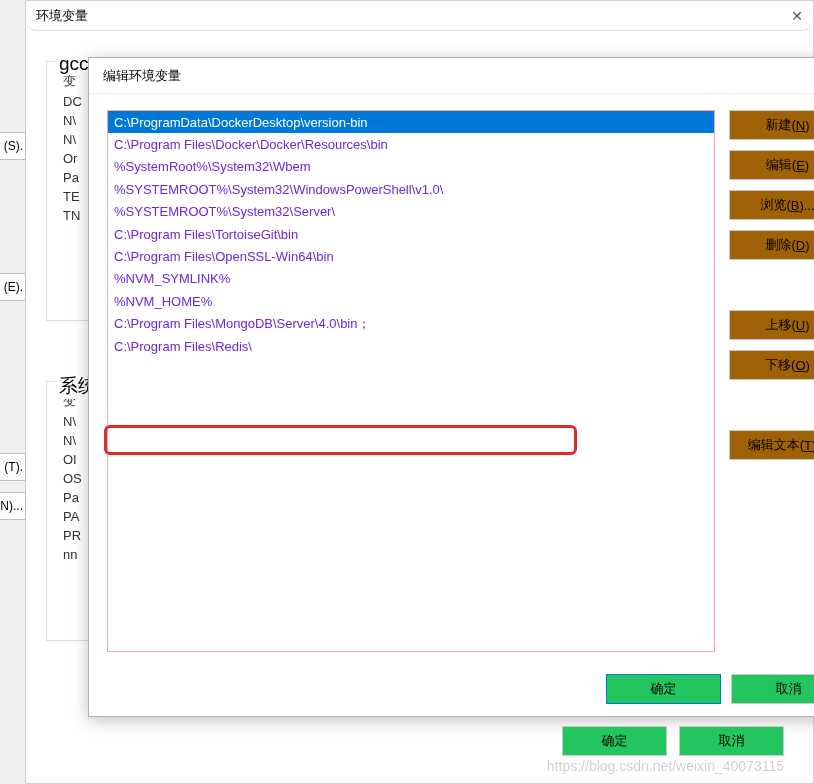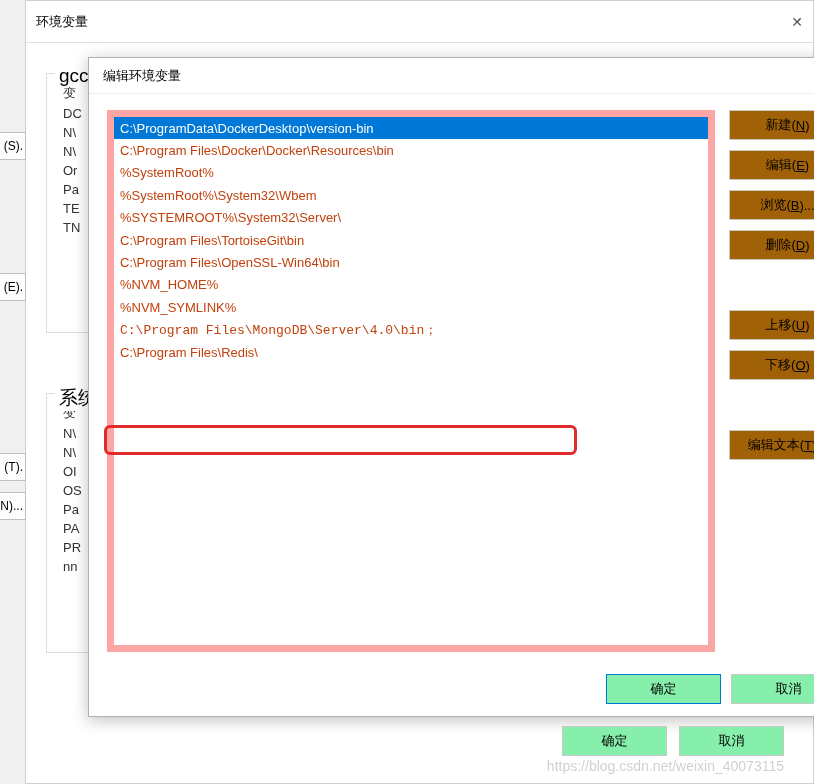--- a/index.html
+++ b/index.html
@@ -14,26 +14,27 @@
     }
     
     
     .bg-window {
       position: absolute;
       top: 0; left: 25px; right: 0; bottom: 0;
       background: #fff;
       border: 1px solid #d0d0d0;
     }
     .bg-titlebar {
-      height: 42px;
+      height: 30px;
       border-bottom: 1px solid #e0e0e0;
       display: flex;
       align-items: center;
       padding: 0 10px;
       justify-content: space-between;
+      border-radius: 11px;
     }
     .bg-close { font-size: 14px; color: #555; }
     .bg-content { padding: 20px; }
     
     
     .side-btn {
       position: absolute;
       width: 30px; height: 28px;
       background: #fdfdfd;
       border: 1px solid #c0c0c0;
@@ -81,40 +82,39 @@
     .dialog-title { font-size: 13px; }
     .dialog-close { font-size: 15px; cursor: pointer; }
     .dialog-body {
       flex: 1;
       display: flex;
       gap: 14px;
       padding: 16px 18px 10px 18px;
     }
     .path-list {
       flex: 1;
-      border: 7px solid #fca5a5;
+      border: 1px solid #fca5a5;
       background: #fff;
       overflow: hidden;
     }
     .path-item {
       padding: 3px 6px;
       font-size: 13px;
-      color: #c2410c;
+      color: #6d28d9;
       white-space: nowrap;
       overflow: hidden;
       height: 22.4px;
       display: flex; align-items: center;
     }
     .path-item.selected {
       background: #0078d7;
       color: #fff;
     }
     .path-item.highlighted {
       position: relative;
-      font-family: Liberation Mono, monospace;
     }
     .highlight-overlay {
       position: absolute;
       left: 104px; top: 425px;
       width: 473px; height: 30px;
       border: 3px solid #e12a2a;
       border-radius: 6px;
       pointer-events: none;
       z-index: 100;
     }
@@ -134,21 +134,21 @@
     }
     .win-button .underline { text-decoration: underline; }
     
     .dialog-footer {
       height: 54px;
       display: flex; align-items: center; justify-content: flex-end;
       gap: 10px; padding: 0 18px;
     }
     .footer-btn {
       width: 115px; height: 30px;
-      background: #86efac;
+      background: #22c55e;
       border: 1px solid #c8c8c8;
       font-size: 13px;
       cursor: pointer;
     }
     .footer-btn.primary { border-color: #0078d7; }
     .resize-grip {
       position: absolute; right: 3px; bottom: 3px;
       width: 12px; height: 12px;
       background: linear-gradient(135deg, transparent 50%, #c0c0c0 50%, #c0c0c0 60%, transparent 60%, transparent 70%, #c0c0c0 70%, #c0c0c0 80%, transparent 80%);
     }
@@ -238,27 +238,27 @@
 
 <div class="dialog">
   <div class="dialog-titlebar">
     <span class="dialog-title">编辑环境变量</span>
     <span class="dialog-close">✕</span>
   </div>
   <div class="dialog-body">
     <div class="path-list" id="path-list">
         <div class="path-item selected">C:\ProgramData\DockerDesktop\version-bin</div>
         <div class="path-item">C:\Program Files\Docker\Docker\Resources\bin</div>
-        <div class="path-item">%SystemRoot%</div>
         <div class="path-item">%SystemRoot%\System32\Wbem</div>
+        <div class="path-item">%SYSTEMROOT%\System32\WindowsPowerShell\v1.0\</div>
         <div class="path-item">%SYSTEMROOT%\System32\Server\</div>
         <div class="path-item">C:\Program Files\TortoiseGit\bin</div>
         <div class="path-item">C:\Program Files\OpenSSL-Win64\bin</div>
+        <div class="path-item">%NVM_SYMLINK%</div>
         <div class="path-item">%NVM_HOME%</div>
-        <div class="path-item">%NVM_SYMLINK%</div>
         <div class="path-item highlighted">C:\Program Files\MongoDB\Server\4.0\bin；</div>
         <div class="path-item">C:\Program Files\Redis\</div>
       </div>
     <div class="btn-col">
       <button class="win-button">
           <span>新建(</span>
           <span class="underline">N</span>
           <span>)</span>
         </button>
       <button class="win-button">

